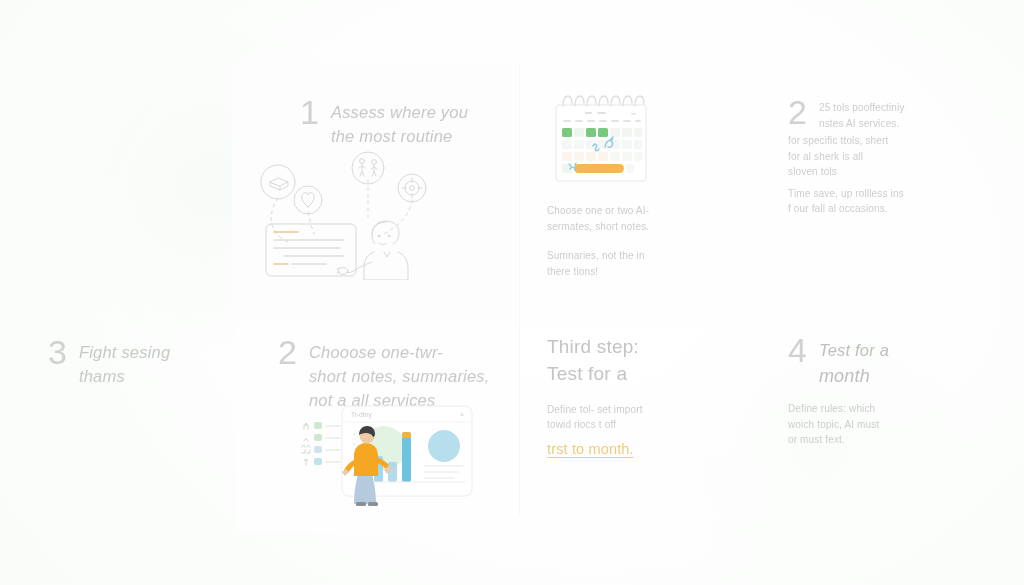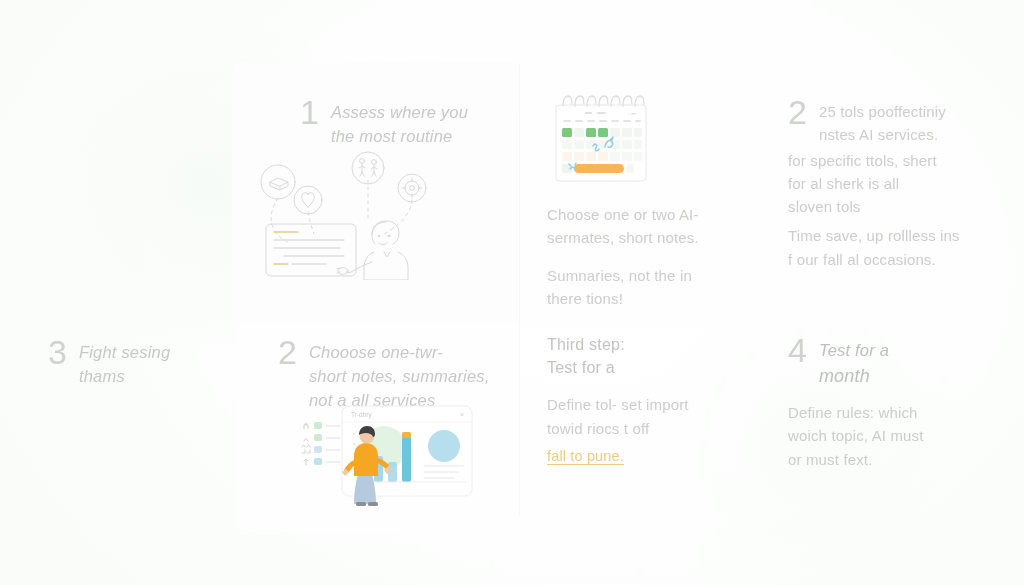--- a/index.html
+++ b/index.html
@@ -33,27 +33,27 @@
   .num{
     font-size:34px; font-weight:300; line-height:0.95;
     color:#cfd2cf; letter-spacing:0px; flex:0 0 auto;
   }
   .htext{
     font-size:16.5px; font-weight:300; line-height:1.45;
     color:#c6c9c6; letter-spacing:0.2px; padding-top:5px;font-style:italic;
   }
   .htext.dark{ color:#bdc0bd; }
   .body{
-    font-size:15px; font-weight:300; line-height:1.55;
+    font-size:10px; font-weight:300; line-height:1.55;
     color:#cbcecb; letter-spacing:0.15px;
   }
   .body p{ margin-bottom:14px; }
   .body p:last-child{ margin-bottom:0; }
   .bigstep{
-    font-size:16px; font-weight:300; line-height:1.42;
+    font-size:19px; font-weight:300; line-height:1.42;
     color:#c2c5c2; letter-spacing:0.2px;
   }
   .link{
     color:#e9c46a; text-decoration:underline; text-underline-offset:3px;
     font-size:14.5px; font-weight:300; letter-spacing:0.15px; opacity:.85;
   }
 
   
   .illoA{ position:absolute; left:252px; top:150px; width:180px; height:130px; }
   
@@ -323,21 +323,21 @@
 
   <div class="block" style="left:547px; top:334px; width:205px;">
     <div class="bigstep">
       <div>Third step:</div>
       <div>Test for a</div>
     </div>
     <div class="body" style="margin-top:14px;">
       <div>Define tol- set import</div>
       <div>towid riocs t off</div>
     </div>
-    <a href="#" class="link" style="display:inline-block; margin-top:8px;">fall to pune.</a>
+    <a href="#" class="link" style="display:inline-block; margin-top:8px;">trst to month.</a>
   </div>
 
   <div class="block" style="left:788px; top:334px; width:215px;">
     <div class="headrow">
       <div class="num">4</div>
       <div class="htext dark">
         <div>Test for a</div>
         <div style="font-size:18px;">month</div>
       </div>
     </div>

